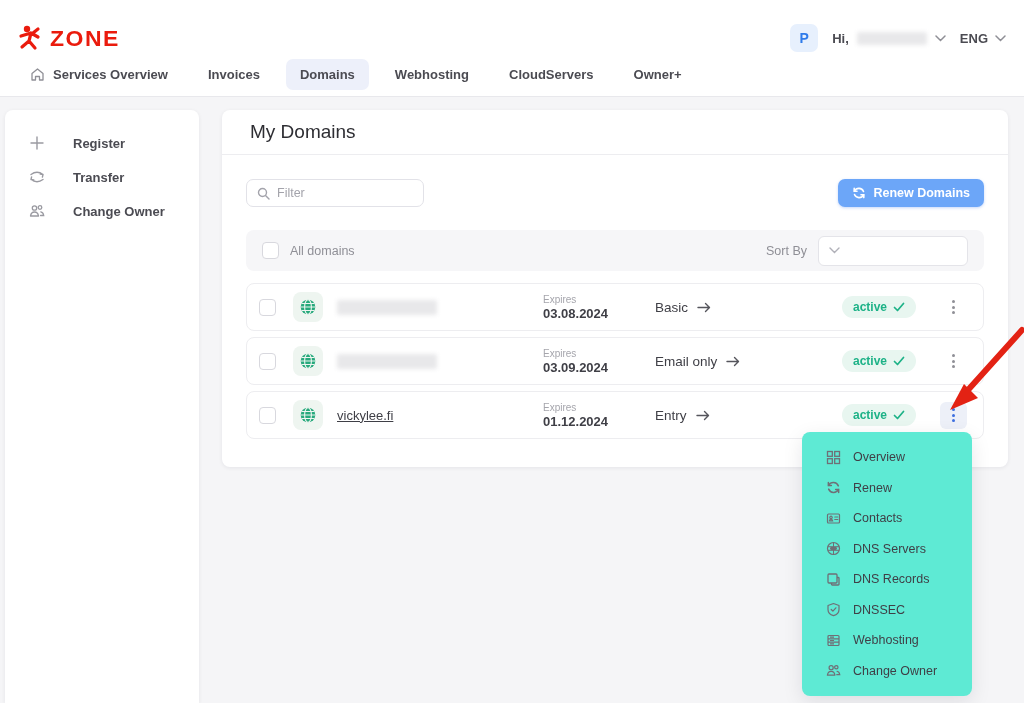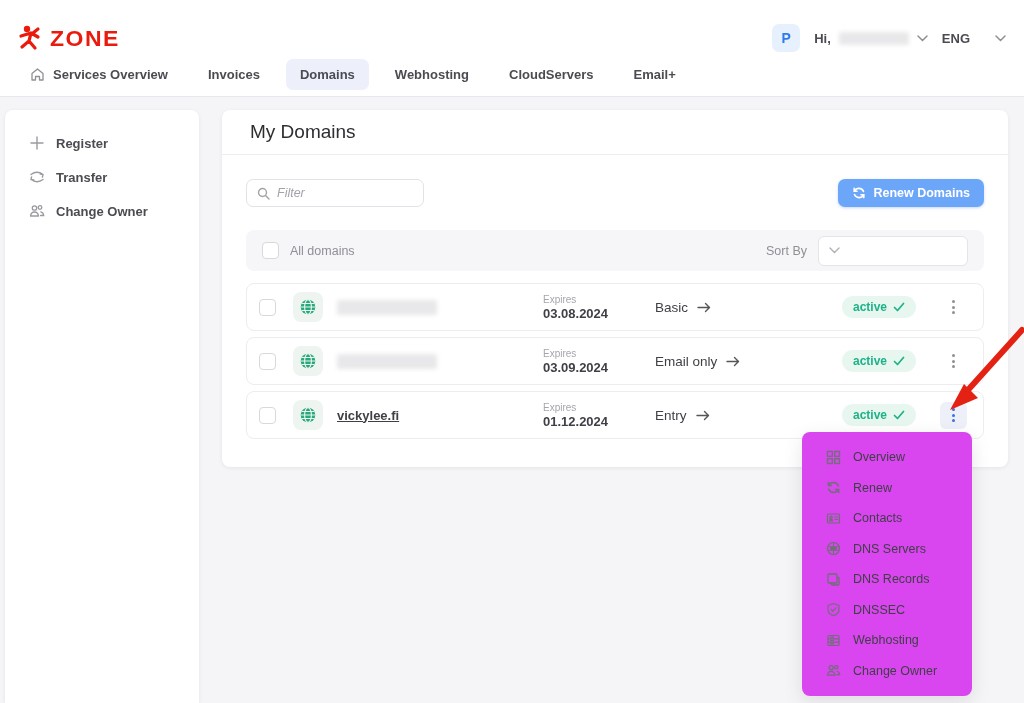--- a/index.html
+++ b/index.html
@@ -15,47 +15,47 @@
             justify-content:space-between; padding:0 18px; }
   .logo { display:flex; align-items:center; gap:6px; }
   .logo-text { color:#ea1b0d; font-size:23px; font-weight:800; letter-spacing:1.5px;
                transform:scaleY(.95); }
   .top-right { display:flex; align-items:center; gap:14px; }
   .avatar { width:28px; height:28px; border-radius:7px; background:#e7f0fd; color:#2f7bea;
             font-weight:700; font-size:14px; display:flex; align-items:center; justify-content:center; }
   .greet { display:flex; align-items:center; gap:8px; font-size:13px; font-weight:700; color:#4b4b52; cursor:pointer; }
   .redact { background:#e8e8ea; border-radius:2px; filter:blur(2px); }
   .redact.name { width:70px; height:13px; }
-  .lang { display:flex; align-items:center; gap:25px; font-size:13px; font-weight:700; color:#4b4b52; cursor:pointer; }
+  .lang { display:flex; align-items:center; gap:7px; font-size:13px; font-weight:700; color:#4b4b52; cursor:pointer; }
 
   
   .nav { height:45px; background:#fff; border-bottom:1px solid #e8e8ec;
          display:flex; align-items:center; padding:0 16px; gap:12px; }
   .nav-item { font-size:13px; font-weight:600; color:#4b4b52; padding:8px 14px;
               border-radius:7px; display:flex; align-items:center; gap:8px; cursor:pointer; }
   .nav-item.active { background:#edf0fa; }
 
   
   .sidebar { position:absolute; left:5px; top:110px; bottom:0; width:194px; background:#fff;
              border-radius:8px 8px 0 0; box-shadow:0 1px 4px rgba(20,20,40,.07); padding-top:16px; }
-  .side-item { display:flex; align-items:center; gap:11px; padding:9px 10px 9px 24px;
+  .side-item { display:flex; align-items:center; gap:28px; padding:9px 10px 9px 24px;
                font-size:13px; font-weight:700; color:#4b4b52; cursor:pointer; }
 
   
   .main-card { position:absolute; left:222px; top:110px; width:786px; height:357px;
                background:#fff; border-radius:8px; box-shadow:0 1px 4px rgba(20,20,40,.07); }
   .card-head { height:45px; display:flex; align-items:center; padding:0 28px;
                border-bottom:1px solid #ededf0; }
   .card-title { font-size:19px; font-weight:500; color:#2e2e33; }
 
   .toolbar { display:flex; justify-content:space-between; align-items:center; padding:24px 24px 0; }
   .filter-box { width:178px; height:28px; border:1px solid #e2e2e8; border-radius:7px;
                 display:flex; align-items:center; padding:0 10px; gap:7px; background:#fff; }
   .filter-box input { border:none; outline:none; width:100%; font-size:12.5px;
-                      font-family:inherit; color:#7f1d1d; background:transparent;font-style:italic; }
+                      font-family:inherit; color:#7f1d1d; background:transparent; }
   .filter-box input::placeholder { color:#a3a3ab; }
   .btn-renew { height:28px; background:#6ca6f8; border:none; border-radius:7px; color:#fff;
                font-size:12.5px; font-weight:700; font-family:inherit; display:flex; align-items:center;
                gap:7px; padding:0 14px; cursor:pointer; box-shadow:0 1px 3px rgba(90,140,240,.35); }
 
   .sortbar { margin:23px 24px 0; height:41px; background:#f6f6f8; border-radius:8px;
              display:flex; align-items:center; padding:0 16px; }
   .checkbox { width:17px; height:17px; background:#fff; border:1.5px solid #d8d8de;
               border-radius:4px; flex:none; cursor:pointer; }
   .all-domains { margin-left:11px; font-size:12.5px; color:#8f8f96; }
@@ -65,35 +65,35 @@
             display:flex; align-items:center; justify-content:space-between; padding:0 10px; cursor:pointer; }
   .select span { font-size:12.5px; font-weight:700; color:#3f3f46; }
 
   .rows { margin:12px 24px 0; }
   .drow { height:48px; border:1px solid #ededf0; border-radius:8px; background:#fff;
           margin-bottom:6px; display:grid; align-items:center; padding:0 12px;
           grid-template-columns:34px 44px 1fr 112px 168px 112px 36px; }
   .globe-chip { width:30px; height:30px; border-radius:8px; background:#eef5f0;
                 display:flex; align-items:center; justify-content:center; }
   .redact.domain { width:100px; height:15px; }
-  .domain-link { font-size:13px; font-weight:700; color:#3f3f46; text-decoration:underline; cursor:pointer; }
+  .domain-link { font-size:13px; font-weight:400; color:#3f3f46; text-decoration:underline; cursor:pointer; }
   .exp-label { font-size:10px; color:#a5a5ac; line-height:12px; }
   .exp-date { font-size:13px; font-weight:700; color:#3f3f46; line-height:15px; }
   .pkg { display:flex; align-items:center; gap:9px; font-size:13.5px; color:#3f3f46; cursor:pointer; }
   .badge { justify-self:center; display:flex; align-items:center; gap:6px; background:#e8f6f0;
            border-radius:11px; padding:4px 11px; }
   .badge span { font-size:12px; font-weight:700; color:#1db287; }
   .kebab { justify-self:center; width:27px; height:27px; border-radius:6px; display:flex; flex-direction:column;
            align-items:center; justify-content:center; gap:2.5px; cursor:pointer; }
   .kebab i { width:3px; height:3px; border-radius:50%; background:#8f8f96; }
   .kebab.active-kebab { background:#edf0f8; }
   .kebab.active-kebab i { background:#3d6fe0; }
 
   
-  .ctx-menu { position:absolute; left:802px; top:432px; width:170px; background:#d946ef; z-index:30;
+  .ctx-menu { position:absolute; left:802px; top:432px; width:170px; background:#5eead4; z-index:30;
               border-radius:8px; box-shadow:0 6px 20px rgba(20,20,40,.10); padding:10px 0; }
   .ctx-item { height:30.5px; display:flex; align-items:center; gap:12px; padding:0 12px 0 24px;
               font-size:12.5px; color:#3f3f46; cursor:pointer; }
 
   
   .note-arrow { position:absolute; left:938px; top:324px; z-index:40; pointer-events:none; }
 </style>
 </head>
 <body>
 
@@ -144,21 +144,21 @@
   <div class="nav-item active">
     <span>Domains</span>
   </div>
   <div class="nav-item">
     <span>Webhosting</span>
   </div>
   <div class="nav-item">
     <span>CloudServers</span>
   </div>
   <div class="nav-item">
-    <span>Email+</span>
+    <span>Owner+</span>
   </div>
 </div>
 
 <div class="sidebar">
   <div class="side-item">
     <span>
       <svg width="16" height="16" viewBox="0 0 16 16">
           <path d="M8 2v12M2 8h12" stroke="#9a9aa1" stroke-width="1.4" stroke-linecap="round"></path>
         </svg>
     </span>

